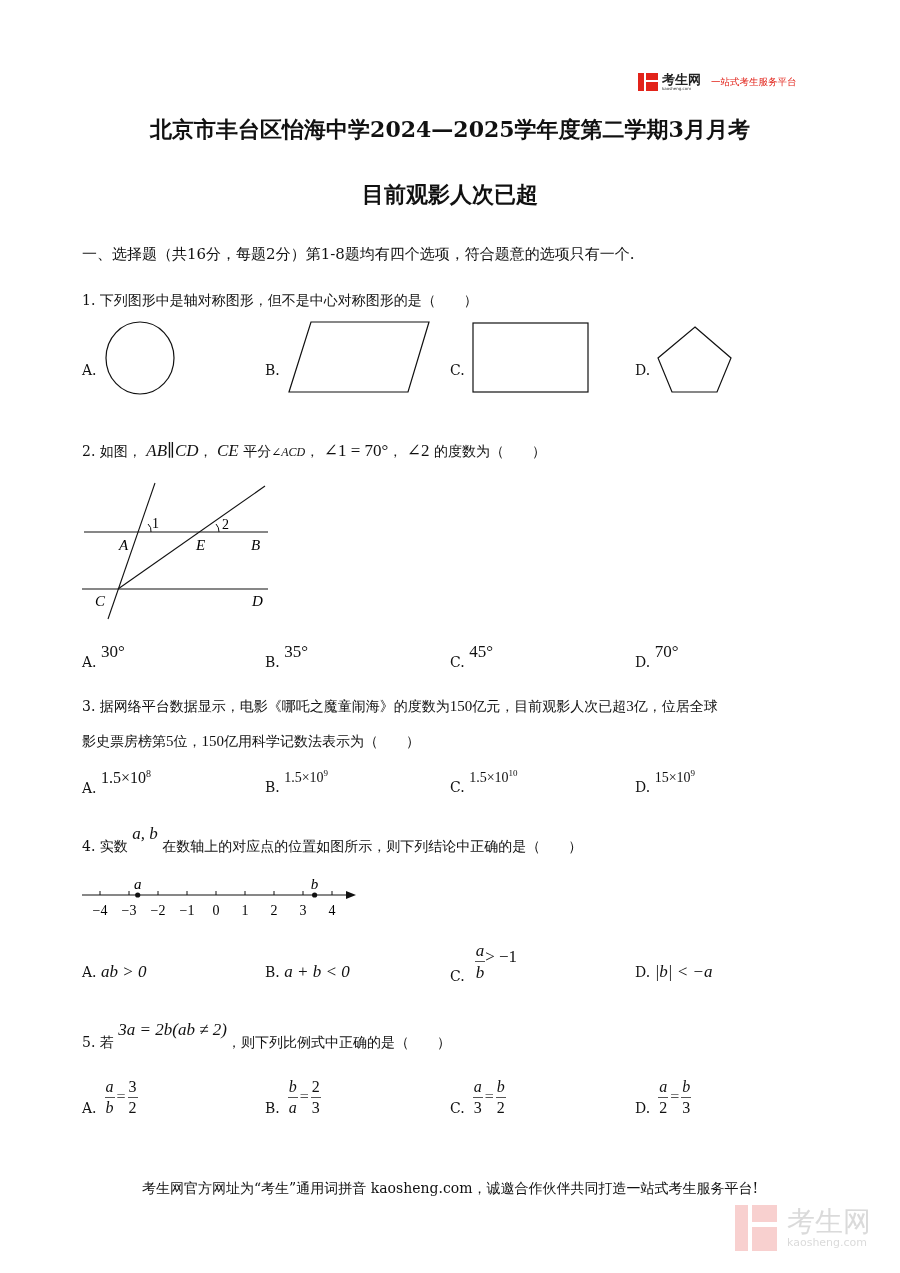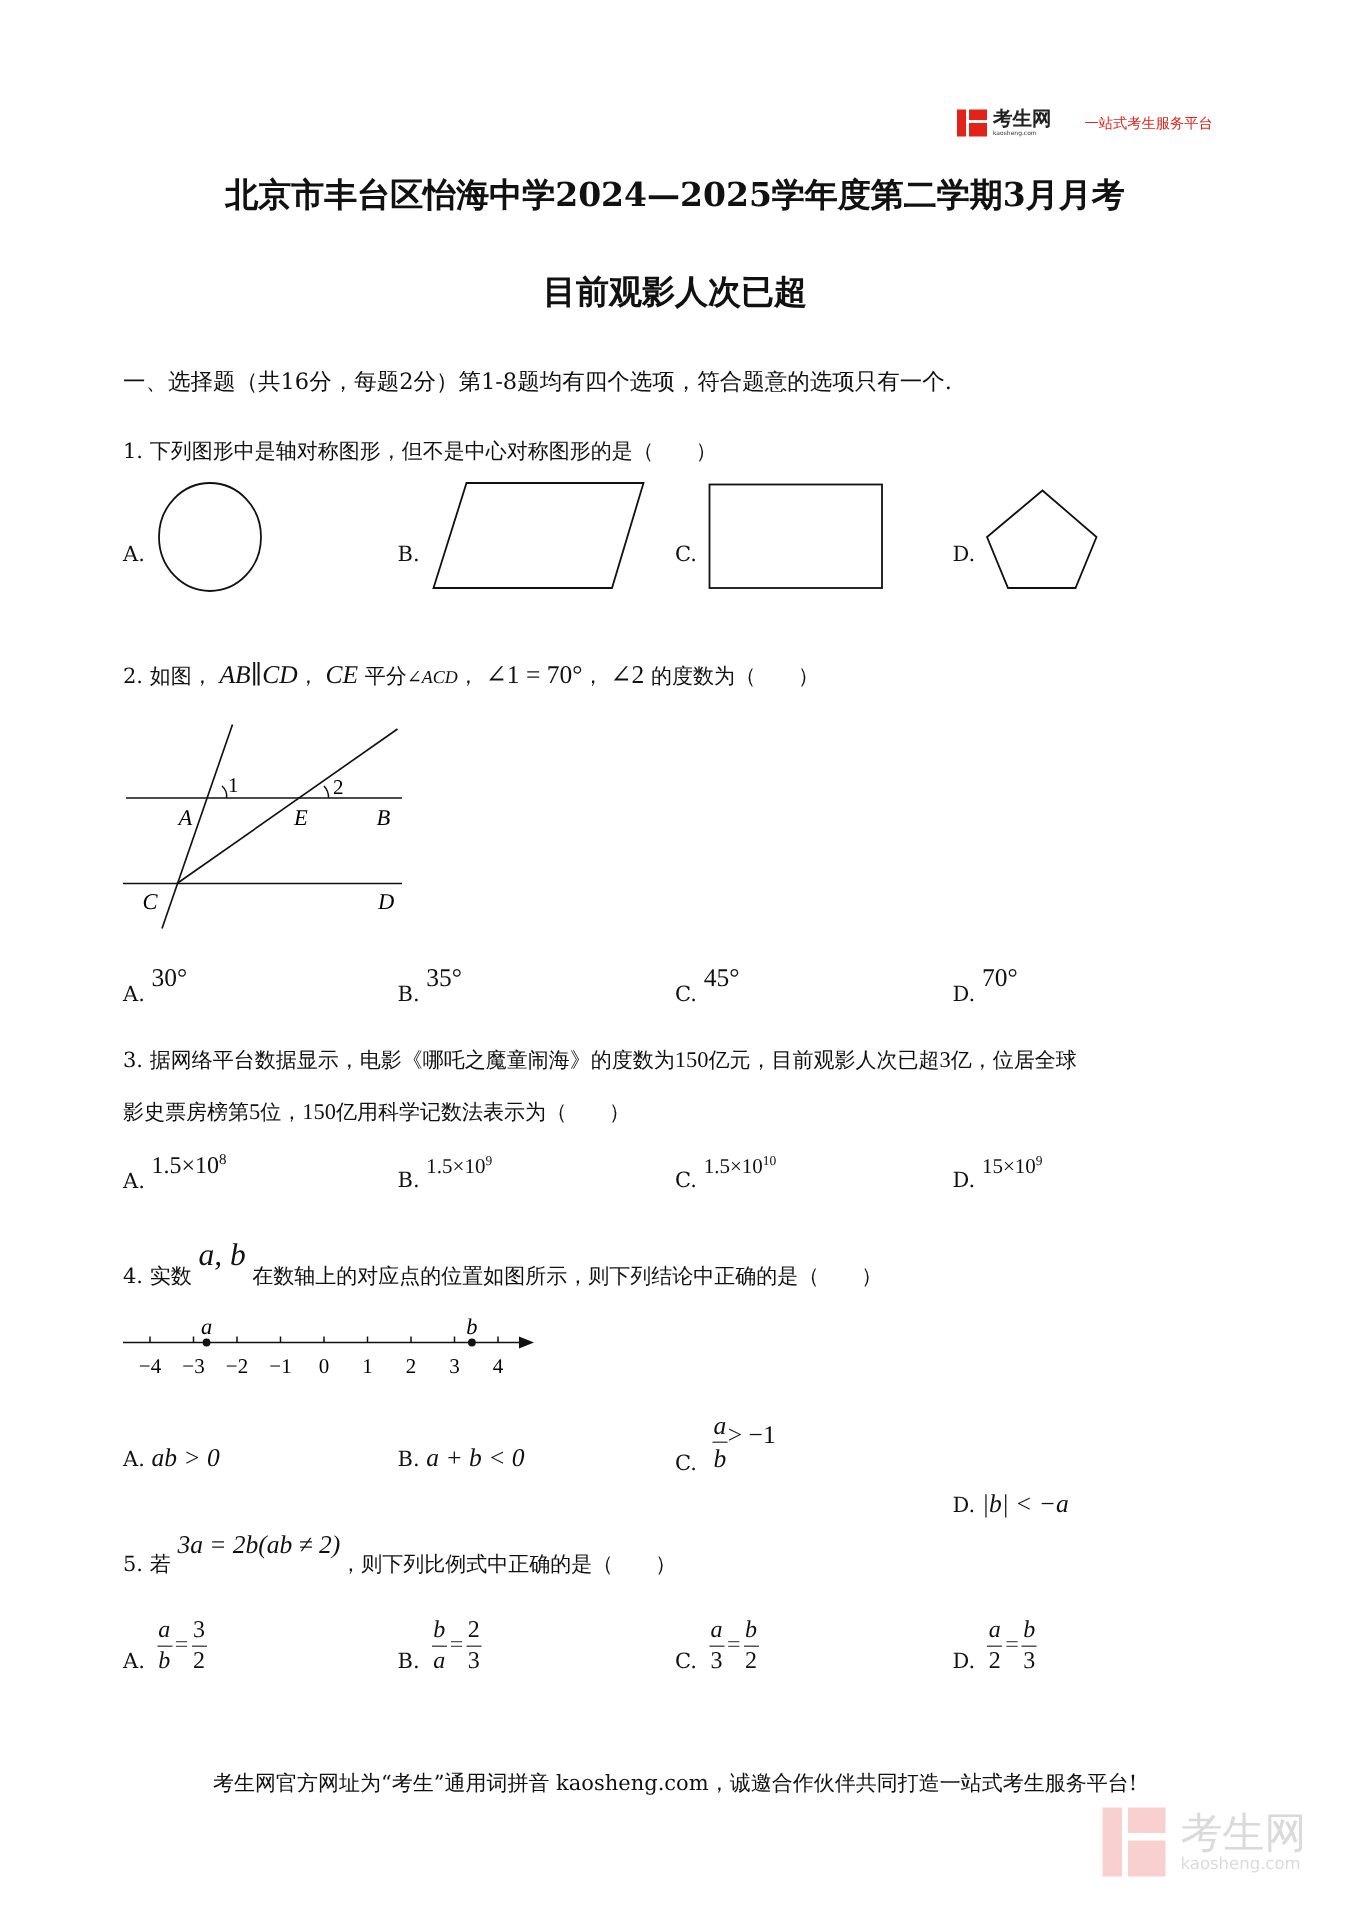--- a/index.html
+++ b/index.html
@@ -14,21 +14,21 @@
   .opt{font-size:14px;white-space:nowrap;}
   .math{font-family:"Liberation Serif","DejaVu Serif",serif;font-size:17px;}
   .frac{display:inline-flex;flex-direction:column;align-items:center;vertical-align:middle;line-height:1;}
   .frac .num{padding:0 1px 2px;}
   .frac .den{border-top:1px solid #555;padding:2px 1px 0;}
   .logo-top{left:638px;top:73px;display:flex;align-items:center;}
   .logo-mark{width:20px;height:18px;position:relative;margin-right:4px;}
   .logo-mark span{position:absolute;background:#e2231a;}
   .logo-text{font-family:"DejaVu Sans",sans-serif;font-size:13px;font-weight:bold;color:#222;line-height:1;}
   .logo-sub{font-family:"DejaVu Sans",sans-serif;font-size:4px;color:#333;}
-  .slogan{font-family:"DejaVu Sans",sans-serif;font-size:9.5px;color:#e2231a;margin-left:22px;}
+  .slogan{font-family:"DejaVu Sans",sans-serif;font-size:9.5px;color:#e2231a;margin-left:10px;}
   .footer{left:0;width:900px;top:1180px;text-align:center;font-size:14px;}
   .wm{left:735px;top:1205px;display:flex;align-items:center;opacity:.55;}
   .wm-mark{width:42px;height:46px;position:relative;margin-right:10px;}
   .wm-mark span{position:absolute;background:#f4aaa8;}
   .wm-text{font-family:"DejaVu Sans",sans-serif;color:#bdbdbd;}
 </style>
 </head>
 <body>
 
 <div class="abs logo-top">
@@ -110,21 +110,21 @@
   <span>影史票房榜第</span><span class="serif" style="font-size:15px;">5</span><span>位，</span><span class="serif" style="font-size:15px;">150</span><span>亿用科学记数法表示为（　　）</span>
 </div>
 <div class="abs opt" style="left:82px;top:778px;"><span>A.</span> <span class="serif" style="font-size:16px;position:relative;top:-10px;"><span>1.5×10</span><sup style="font-size:10px;">8</sup></span></div>
 <div class="abs opt" style="left:265px;top:778px;"><span>B.</span> <span class="serif" style="font-size:14px;position:relative;top:-10px;margin-top:18px;"><span>1.5×10</span><sup style="font-size:9px;">9</sup></span></div>
 <div class="abs opt" style="left:450px;top:778px;"><span>C.</span> <span class="serif" style="font-size:14px;position:relative;top:-10px;"><span>1.5×10</span><sup style="font-size:9px;">10</sup></span></div>
 <div class="abs opt" style="left:635px;top:778px;"><span>D.</span> <span class="serif" style="font-size:14px;position:relative;top:-10px;"><span>15×10</span><sup style="font-size:9px;">9</sup></span></div>
 
 <div class="abs txt" style="left:82px;top:836px;">
   <span>4.</span>
   <span>实数</span>
-  <span class="it" style="font-size:21px;position:relative;top:-12px;">a, b</span>
+  <span class="it" style="font-size:17px;position:relative;top:-12px;">a, b</span>
   <span>在数轴上的对应点的位置如图所示，则下列结论中正确的是（　　）</span>
 </div>
 
 <svg class="abs" style="left:78px;top:872px;" width="290" height="48" id="numline">
   <line x1="4" y1="23" x2="272" y2="23" stroke="#111" stroke-width="1.1"></line>
   <polygon points="278,23 268,19 268,27" fill="#111"></polygon>
 <line x1="22" x2="22" y1="19" y2="23" stroke="#111" stroke-width="1"></line>
     <text x="22" y="43" text-anchor="middle" font-size="14" font-family="Liberation Serif, DejaVu Serif, serif">−4</text>
     <line x1="51" x2="51" y1="19" y2="23" stroke="#111" stroke-width="1"></line>
     <text x="51" y="43" text-anchor="middle" font-size="14" font-family="Liberation Serif, DejaVu Serif, serif">−3</text>
@@ -151,21 +151,21 @@
 <div class="abs opt" style="left:82px;top:962px;"><span>A.</span> <span class="it" style="font-size:17px;">ab &gt; 0</span></div>
 <div class="abs opt" style="left:265px;top:962px;"><span>B.</span> <span class="it" style="font-size:17px;">a + b &lt; 0</span></div>
 <div class="abs opt" style="left:450px;top:938px;display:flex;align-items:center;">
   <span style="margin-top:30px;">C.</span>
   <span class="it frac" style="font-size:17px;margin-left:10px;">
     <span class="num">a</span>
     <span class="den">b</span>
   </span>
   <span class="serif" style="font-size:17px;margin-top:-8px;"> &gt; −1</span>
 </div>
-<div class="abs opt" style="left:635px;top:962px;margin-top:31px;"><span>D.</span> <span class="it" style="font-size:17px;">|b| &lt; −a</span></div>
+<div class="abs opt" style="left:635px;top:962px;"><span>D.</span> <span class="it" style="font-size:17px;">|b| &lt; −a</span></div>
 
 <div class="abs txt" style="left:82px;top:1032px;">
   <span>5.</span>
   <span>若</span>
   <span class="it" style="font-size:17px;position:relative;top:-12px;">3a = 2b(ab ≠ 2)</span><span>，则下列比例式中正确的是（　　）</span>
 </div>
 
 <div class="abs opt" style="left:82px;top:1078px;display:flex;align-items:center;">
   <span style="margin-top:22px;margin-right:8px;">A.</span>
   <span class="frac it" style="font-size:16px;">

